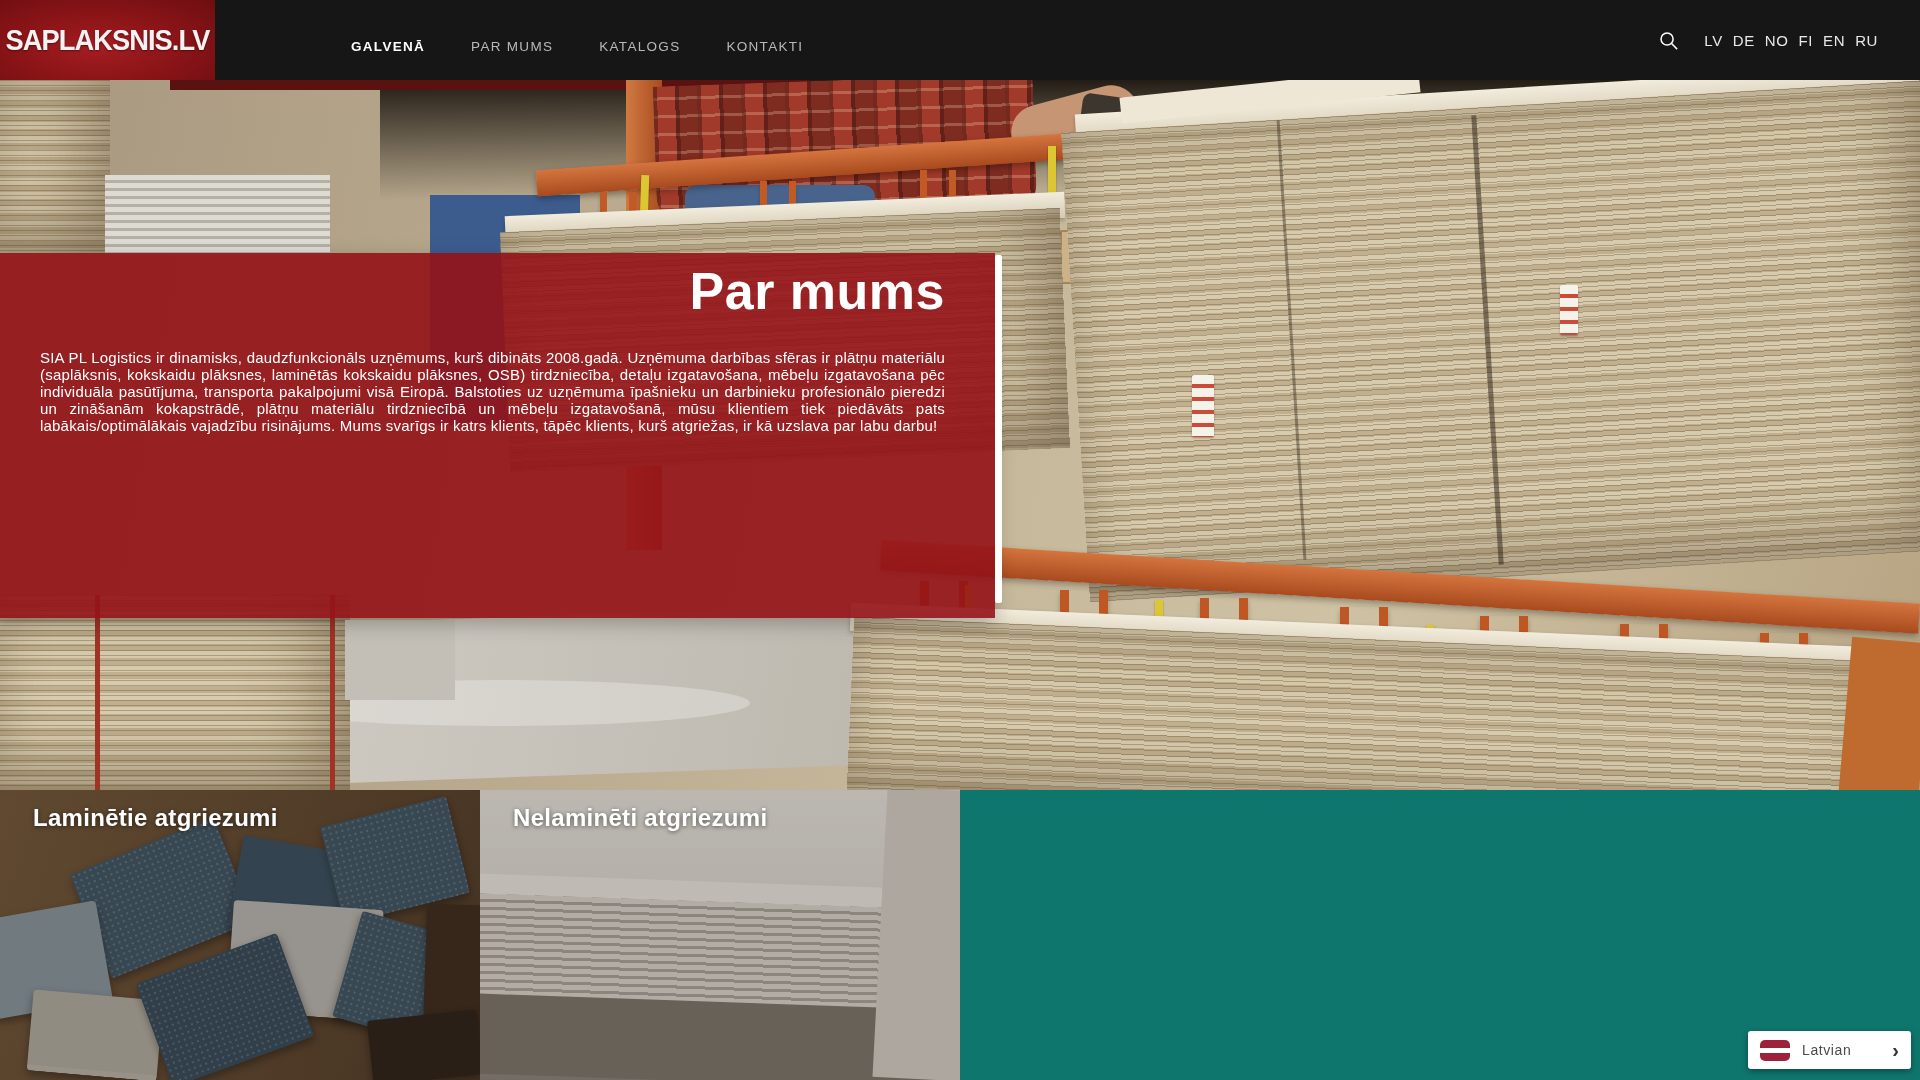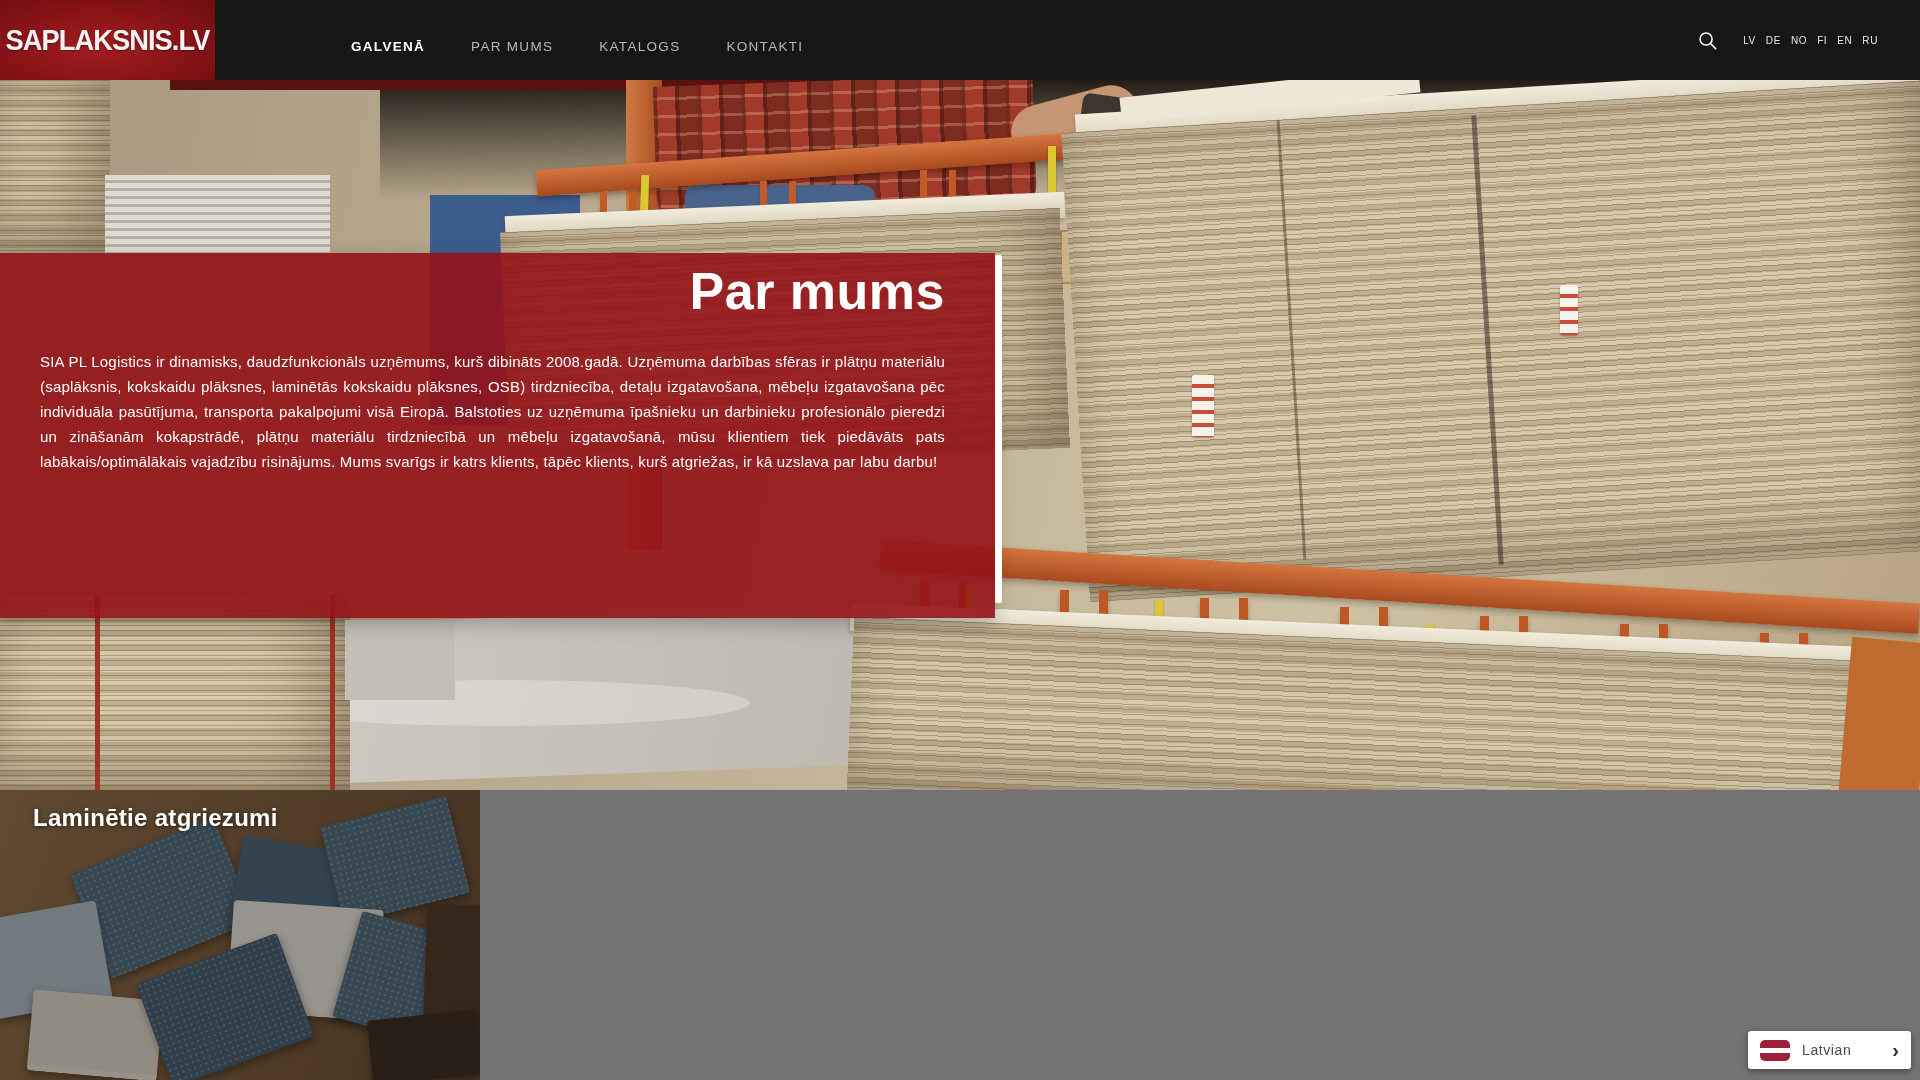--- a/index.html
+++ b/index.html
@@ -1,32 +1,32 @@
 <!DOCTYPE html>
 <html><head>
 <meta charset="utf-8">
 <style>
   html,body{margin:0;padding:0;background:#000;}
   .page{position:relative;width:1920px;height:1080px;overflow:hidden;
-        font-family:"Liberation Sans",sans-serif;background:#737373;}
+        font-family:"Liberation Sans",sans-serif;background:#0f766e;}
 
   
   .header{position:absolute;top:0;left:0;width:1920px;height:80px;background:#161616;
           display:flex;align-items:center;z-index:50;}
   .logo{width:215px;height:80px;flex:0 0 auto;display:flex;align-items:center;justify-content:center;
         background:radial-gradient(ellipse at 45% 60%, #a31d21 0%, #8a1417 50%, #6d0e11 100%);cursor:pointer;}
   .logo span{color:#f4f2f2;font-weight:700;font-size:29px;letter-spacing:-1px;transform:scaleX(.94);
              text-shadow:0 1px 2px rgba(0,0,0,.4);white-space:nowrap;}
   .nav{display:flex;gap:46px;margin-left:136px;margin-top:12px;}
   .nav a{color:#b9b9b9;font-size:13.5px;letter-spacing:1.3px;font-weight:500;text-decoration:none;cursor:pointer;white-space:nowrap;}
   .nav a.active{color:#ffffff;font-weight:700;}
   .header-right{margin-left:auto;display:flex;align-items:center;gap:24px;padding-right:42px;}
   .search-btn{width:24px;height:24px;display:flex;align-items:center;justify-content:center;cursor:pointer;}
   .langs{display:flex;gap:10px;}
-  .langs a{color:#e8e8e8;font-size:10px;letter-spacing:.6px;text-decoration:none;cursor:pointer;}
+  .langs a{color:#e8e8e8;font-size:15px;letter-spacing:.6px;text-decoration:none;cursor:pointer;}
 
   
   .hero{position:absolute;top:80px;left:0;width:1920px;height:710px;overflow:hidden;
         background:linear-gradient(100deg,#a7977f 0%,#c0b194 40%,#cfc2a4 70%,#b7a483 100%);}
   .hero *{position:absolute;}
   .stack{background:
       repeating-linear-gradient(180deg, rgba(110,90,60,.40) 0 1px, transparent 1px 5px),
       repeating-linear-gradient(180deg, #d8cbad 0 7px, #c0b08f 7px 14px);
       box-shadow:inset -40px 0 70px rgba(70,50,30,.28), inset 0 -25px 50px rgba(70,50,30,.22);}
   .sheet{background:repeating-linear-gradient(180deg,#dedbd3 0 5px,#b5b0a6 5px 8px);}
@@ -39,21 +39,21 @@
       repeating-linear-gradient(90deg, rgba(60,20,15,.45) 0 4px, transparent 4px 22px),
       repeating-linear-gradient(0deg, rgba(255,225,185,.25) 0 3px, transparent 3px 18px),
       repeating-linear-gradient(90deg,#a13a2a 0 22px,#7e2b20 22px 44px);}
   .vlabel{background:repeating-linear-gradient(180deg,#f5f2ea 0 9px,#cc4a3a 9px 13px);border-radius:2px;box-shadow:0 1px 2px rgba(0,0,0,.3);}
 
   
   .about-panel{position:absolute;left:0;top:253px;width:995px;height:365px;z-index:20;
                background:rgba(148,18,23,.9);box-shadow:0 6px 18px rgba(0,0,0,.25);}
   .about-panel h1{position:absolute;top:8px;right:50px;margin:0;color:#fff;font-size:52px;font-weight:700;letter-spacing:.5px;}
   .about-panel p{position:absolute;top:96px;left:40px;width:905px;margin:0;color:#ffffff;
-                 font-size:15px;line-height:25px;text-align:justify;letter-spacing:.2px;}
+                 font-size:15px;line-height:17px;text-align:justify;letter-spacing:.2px;}
   .btn{position:absolute;top:262px;right:50px;width:193px;height:54px;background:transparent;
        border:4px solid #fff;border-radius:14px;color:#fff;font-family:"Liberation Sans",sans-serif;
        font-size:20px;font-weight:700;letter-spacing:.5px;cursor:pointer;
        box-shadow:0 3px 8px rgba(0,0,0,.45), inset 0 0 0 3px rgba(70,8,10,.55);}
   .slider-bar{position:absolute;left:995px;top:255px;width:7px;height:348px;background:#ffffff;border-radius:2px;z-index:21;cursor:pointer;}
 
   
   .cards{position:absolute;left:0;top:790px;width:1712px;height:290px;display:flex;z-index:30;}
   .card{position:relative;width:480px;height:290px;overflow:hidden;display:block;cursor:pointer;text-decoration:none;}
   .card .scene{position:absolute;inset:0;}
@@ -200,20 +200,30 @@
         <div class="tile edge" style="left:30px;top:205px;width:130px;height:75px;background:#d9d5c9;transform:rotate(5deg);"></div>
         <div class="tile dot" style="left:150px;top:165px;width:150px;height:110px;background-color:#3c5a70;transform:rotate(-20deg);"></div>
         <div class="tile dot" style="left:345px;top:135px;width:120px;height:110px;transform:rotate(16deg);"></div>
         <div class="tile" style="left:425px;top:115px;width:75px;height:130px;background:#473122;transform:rotate(2deg);"></div>
         <div class="tile" style="left:370px;top:225px;width:110px;height:65px;background:#32261c;transform:rotate(-6deg);"></div>
       </div>
       <div class="shade" style="background:rgba(30,20,12,.38);"></div>
       <h3>Laminētie atgriezumi</h3>
     </a>
 
+    <a class="card">
+      <div class="scene" style="background:linear-gradient(180deg,#d4d1cb 0%,#c9c5bf 38%,#8f8a81 60%,#6f6961 100%);">
+        <div style="left:-20px;top:92px;width:520px;height:30px;background:#d8d5cf;transform:rotate(2deg);"></div>
+        <div style="left:-10px;top:112px;width:500px;height:110px;background:repeating-linear-gradient(180deg,#c6c1b9 0 5px,#918c83 5px 8px);transform:rotate(2deg);"></div>
+        <div style="left:-20px;top:212px;width:520px;height:80px;background:#5f5950;transform:rotate(2deg);"></div>
+        <div style="right:-40px;top:0;width:120px;height:290px;background:#bfbab2;transform:rotate(3deg);"></div>
+      </div>
+      <div class="shade" style="background:rgba(125,120,112,.28);"></div>
+      <h3>Nelaminēti atgriezumi</h3>
+    </a>
 
 
   </div>
 
   <div class="lang-widget">
     <span class="flag"></span>
     <span class="label">Latvian</span>
     <span class="chev">›</span>
   </div>
 

